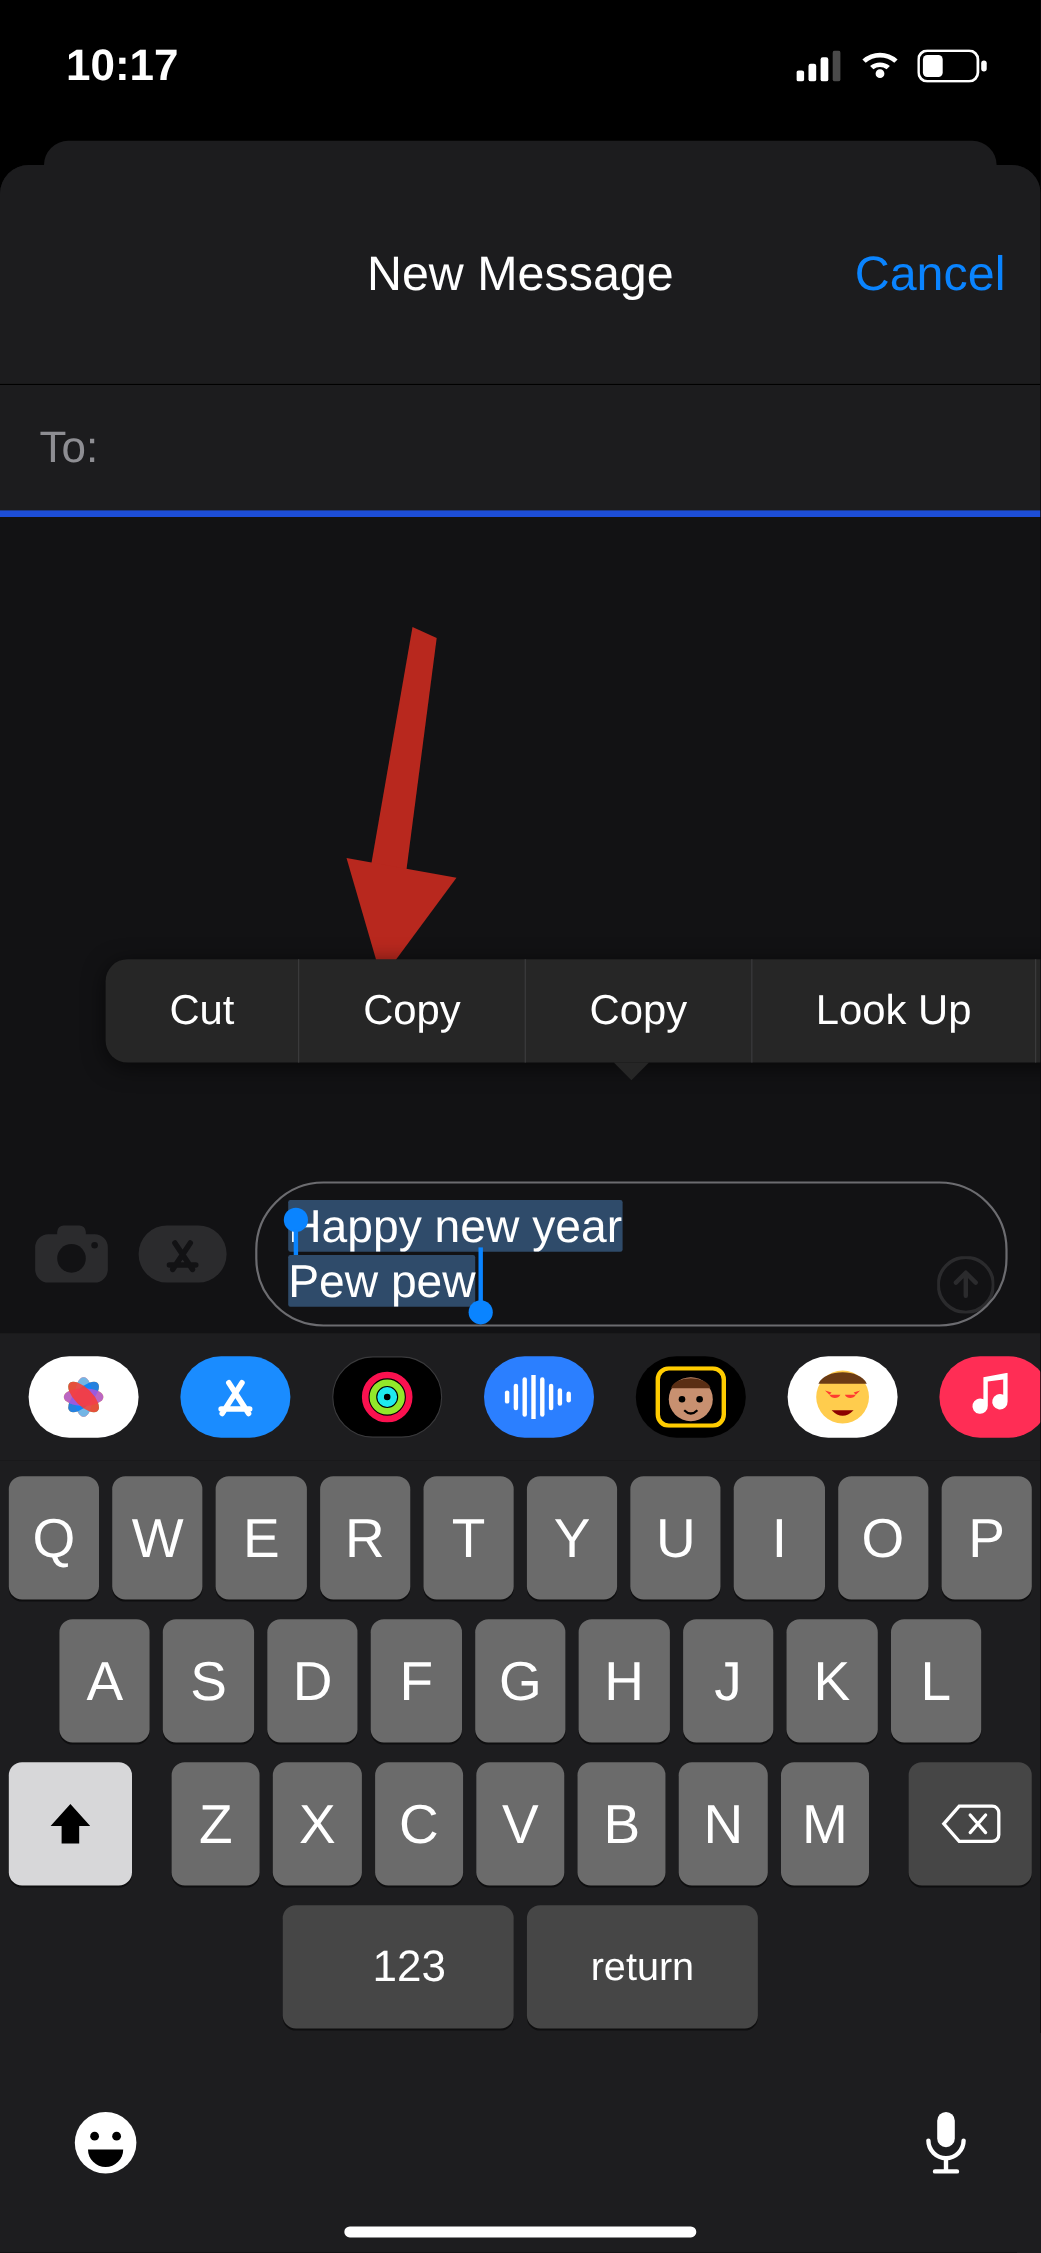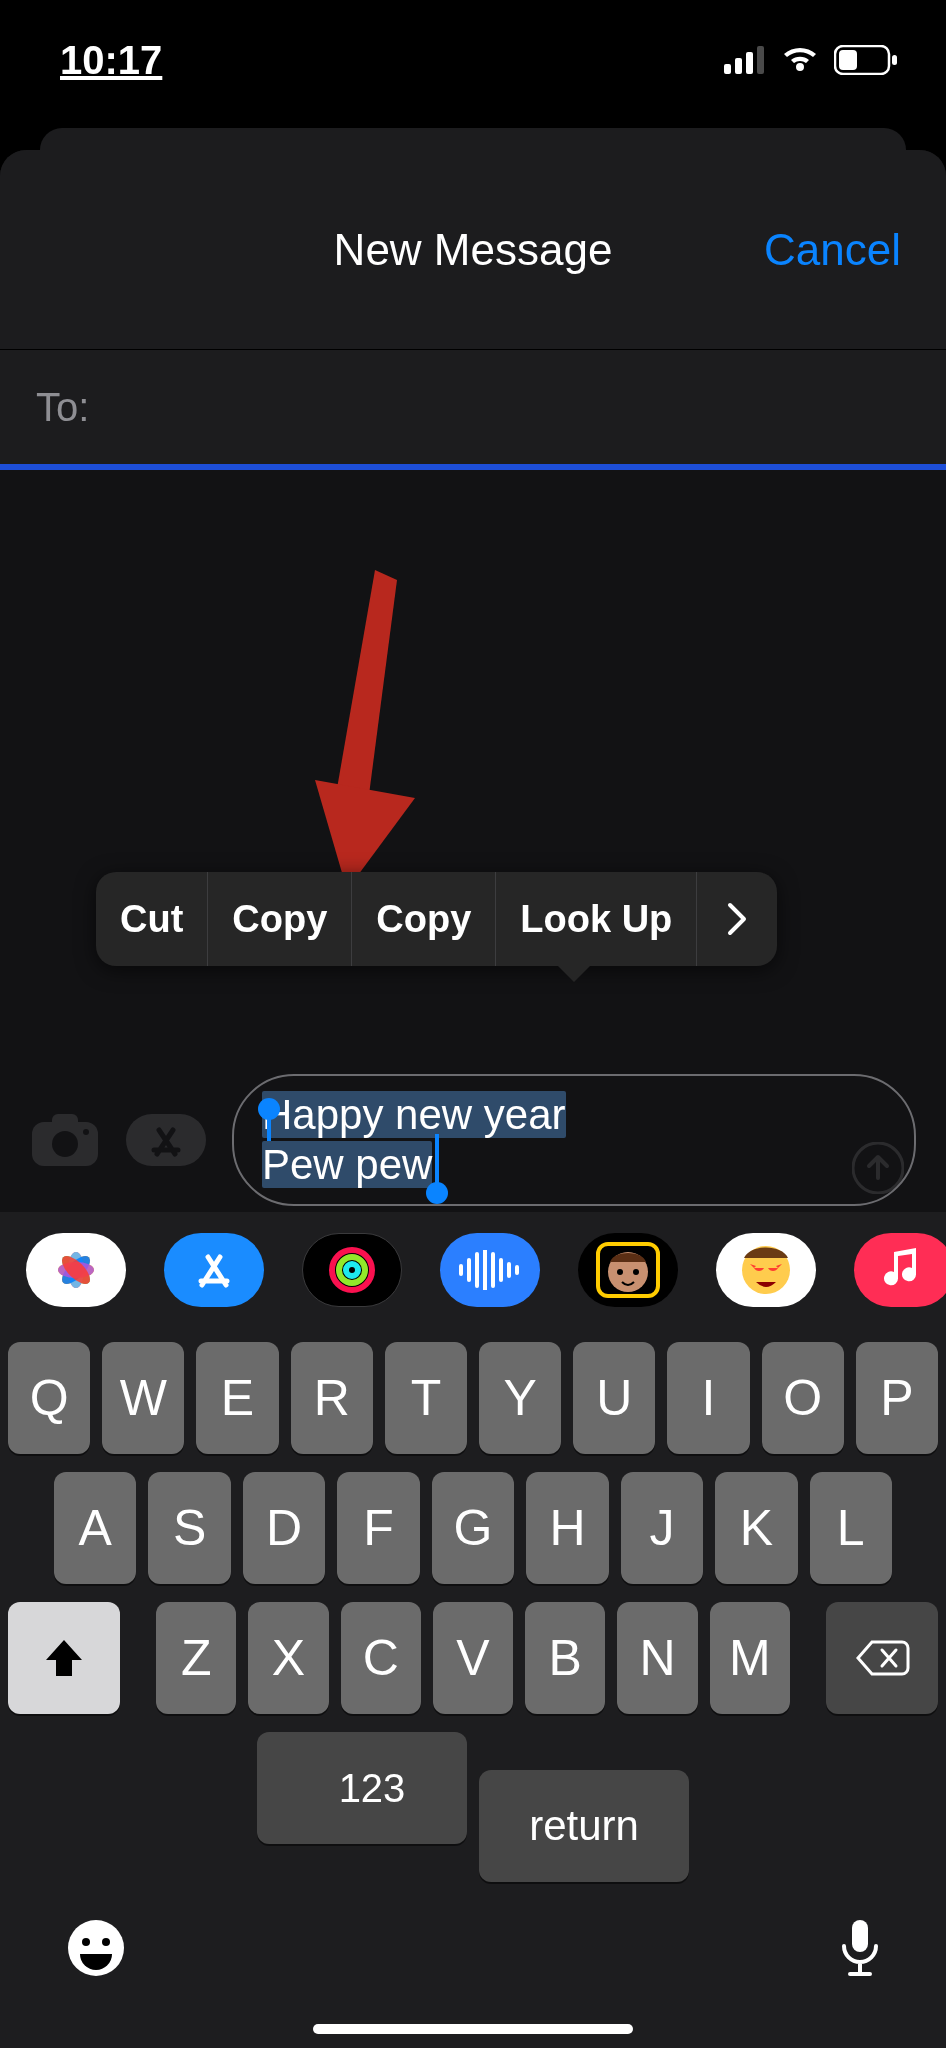--- a/index.html
+++ b/index.html
@@ -23,21 +23,21 @@
     background:var(--bg);
     font-family:-apple-system,"SF Pro Text","Helvetica Neue",Arial,sans-serif;
     color:var(--text);
     position:relative;overflow:hidden;
   }
 
   
   .status{
     position:absolute;top:0;left:0;right:0;height:120px;
     display:flex;align-items:center;justify-content:space-between;
-    padding:0 48px 0 60px;font-size:40px;font-weight:600;text-decoration:underline;
+    padding:0 48px 0 60px;font-size:40px;font-weight:600;
   }
   .status-right{display:flex;align-items:center;gap:14px;}
   .status-right svg{display:block;}
 
   
   .back-sheet{
     position:absolute;left:40px;right:40px;top:128px;height:40px;
     background:#1c1c1e;border-radius:22px 22px 0 0;
   }
 
@@ -45,21 +45,21 @@
   .sheet{
     position:absolute;left:0;right:0;top:150px;bottom:0;
     background:#121214;border-radius:26px 26px 0 0;overflow:hidden;
   }
   .nav{
     height:200px;background:var(--sheet);
     display:flex;align-items:center;position:relative;
     border-bottom:1px solid #000;
   }
   .nav-title{flex:1;text-align:center;font-size:44px;font-weight:400;}
-  .nav-cancel{position:absolute;right:45px;font-size:44px;color:var(--link);}
+  .nav-cancel{position:absolute;right:32px;font-size:44px;color:var(--link);}
 
   
   .to-row{
     background:var(--sheet);height:120px;display:flex;align-items:center;
     padding:0 36px;font-size:40px;color:var(--muted);
     border-bottom:6px solid #1d4ed8;
   }
 
   
   .conv{
@@ -74,21 +74,21 @@
 
   
   .callout{
     position:absolute;left:96px;top:402px;height:94px;
     background:var(--callout);border-radius:20px;
     display:flex;align-items:stretch;font-size:38px;
     box-shadow:0 4px 20px rgba(0,0,0,.6);
   }
   .callout-item{
     display:flex;align-items:center;justify-content:center;
-    padding:0 24px;border-right:1px solid #3d3d3f;white-space:nowrap;font-weight:bold;
+    padding:0 58px;border-right:1px solid #3d3d3f;white-space:nowrap;
   }
   .callout-item:last-child{border-right:none;}
   .callout-more{width:80px;}
   .callout-more svg{display:block;}
   .callout::after{
     content:"";position:absolute;bottom:-16px;left:462px;
     border:16px solid transparent;border-top-color:var(--callout);
     border-bottom:none;
   }
 
@@ -144,21 +144,21 @@
     background:var(--key);border-radius:12px;height:112px;flex:1;
     display:flex;align-items:center;justify-content:center;
     font-size:50px;box-shadow:0 2px 0 rgba(0,0,0,.5);
   }
   .krow.r2{padding:0 46px;}
   .krow.r3 .pad{flex:0 0 12px;}
   .key.fn{background:var(--key-dark);flex:0 0 112px;}
   .key.shift{background:#d7d7d9;color:#000;}
   .key.space{flex:1;}
   .key.num{flex:0 0 210px;font-size:40px;padding-left:20px;}
-  .key.ret{flex:0 0 210px;font-size:42px;margin-top:38px;}
+  .key.ret{flex:0 0 210px;font-size:36px;}
   .krow.r4{padding:0 4px;}
   .kbd-bottom{
     position:absolute;left:0;right:0;bottom:0;height:170px;
     display:flex;align-items:center;justify-content:space-between;
     padding:0 64px 30px;
   }
   .emoji-btn svg,.mic-btn svg{display:block;}
   .home{
     position:absolute;bottom:14px;left:50%;transform:translateX(-50%);
     width:320px;height:10px;border-radius:5px;background:#fff;

